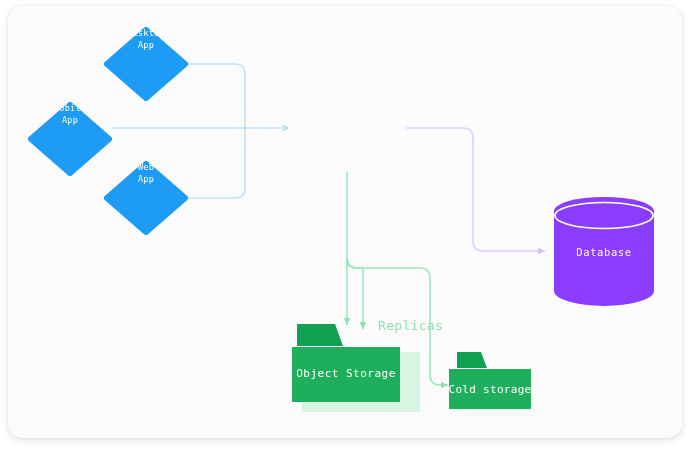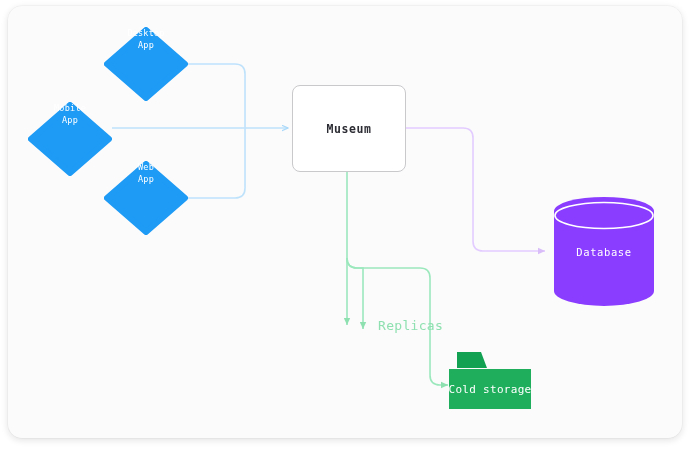--- a/index.html
+++ b/index.html
@@ -167,33 +167,38 @@
   <div class="diamond-wrap" style="left:104px; top:161px; width:84px; height:74px;">
     <svg class="diamond-shape" viewBox="0 0 84 74" xmlns="http://www.w3.org/2000/svg">
       <path d="M 42 3 L 81 37 L 42 71 L 3 37 Z" fill="#1e9bf5" stroke="#1e9bf5" stroke-width="6" stroke-linejoin="round"></path>
     </svg>
     <div class="diamond-label">
       <span>Web</span>
       <span>App</span>
     </div>
   </div>
 
-  <div id="museum-node" style="left:292px; top:85px; width:112px; height:85px;">
-    <span id="museum-label">Museum</span>
-  </div>
 
   <div id="database-node" style="left:553px; top:196px; width:102px; height:110px;">
     <svg style="position:absolute; left:0; top:0; width:102px; height:110px;" viewBox="0 0 102 110" xmlns="http://www.w3.org/2000/svg">
       <path d="M 1 15 L 1 95 A 50 15 0 0 0 101 95 L 101 15 Z" fill="#8b3dff"></path>
       <ellipse cx="51" cy="15" rx="50" ry="14" fill="#8b3dff"></ellipse>
       <ellipse cx="51" cy="19.5" rx="49" ry="13" fill="none" stroke="#ffffff" stroke-width="1.6"></ellipse>
     </svg>
     <div class="cyl-label" style="top:50px;">Database</div>
   </div>
 
+  <div class="folder" style="left:290px; top:320px; width:132px; height:92px;">
+    <div class="folder-shadow" style="left:12px; top:32px; width:118px; height:60px;"></div>
+    <svg style="position:absolute; left:0; top:0; width:132px; height:92px;" viewBox="0 0 132 92" xmlns="http://www.w3.org/2000/svg">
+      <path d="M 7 4 L 45 4 L 53 26 L 7 26 Z" fill="#12a053"></path>
+      <rect x="2" y="27" width="108" height="55" fill="#1faf5c"></rect>
+    </svg>
+    <div class="folder-label" style="top:47px; font-size:11px; letter-spacing:0.5px; width:112px;">Object Storage</div>
+  </div>
 
   <div class="folder" style="left:447px; top:350px; width:90px; height:62px;">
     <svg style="position:absolute; left:0; top:0; width:90px; height:62px;" viewBox="0 0 90 62" xmlns="http://www.w3.org/2000/svg">
       <path d="M 10 2 L 34 2 L 40 18 L 10 18 Z" fill="#12a053"></path>
       <rect x="2" y="19" width="82" height="40" fill="#1faf5c"></rect>
     </svg>
     <div class="folder-label" style="top:33px; font-size:11px; letter-spacing:0.3px; width:86px;">Cold storage</div>
   </div>
 
 </div>

